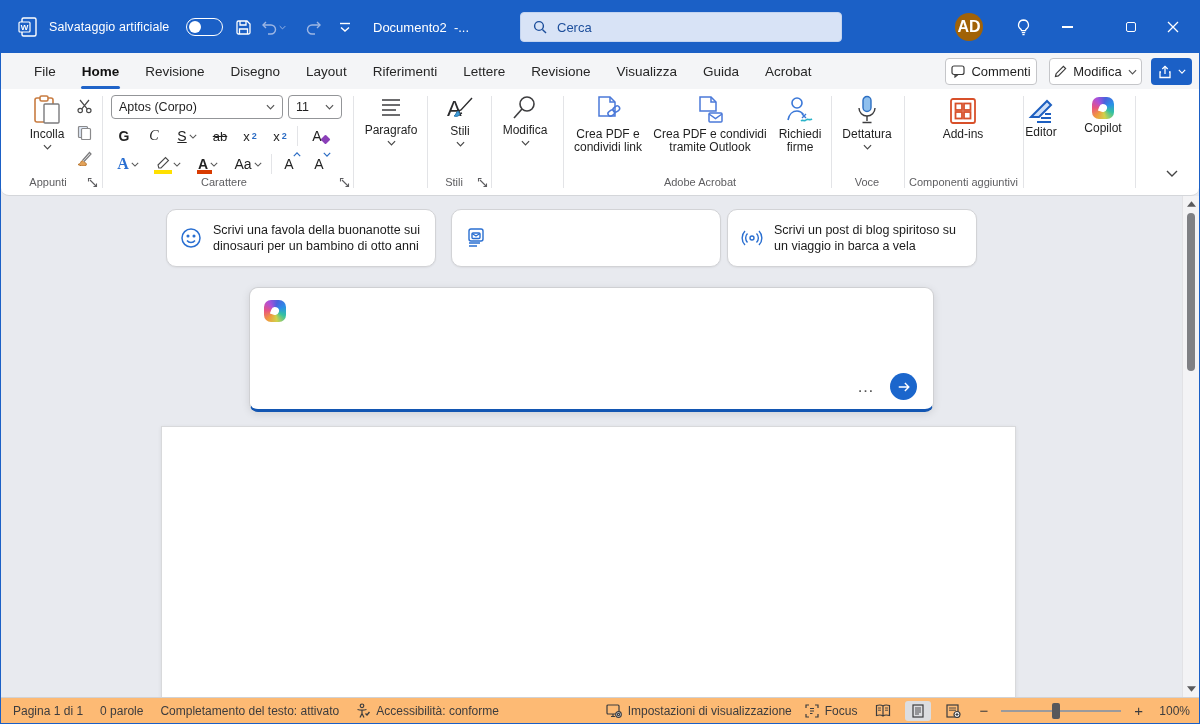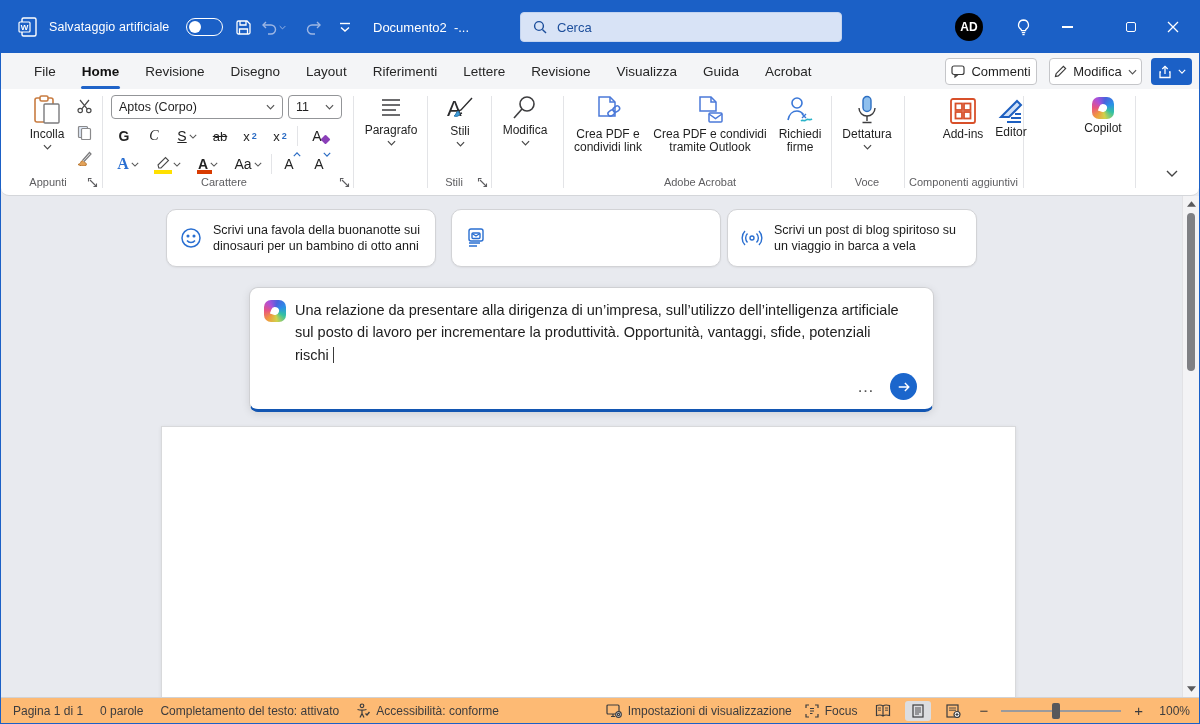--- a/index.html
+++ b/index.html
@@ -11,21 +11,21 @@
 .titlebar{position:absolute;top:0;left:0;right:0;height:52px;background:#1b60c6;color:#fff}
 .titlebar .abs{position:absolute}
 .word-logo{left:16px;top:15px;width:22px;height:22px}
 .autosave-label{left:48px;top:19px;font-size:12.5px;letter-spacing:.1px}
 .toggle{left:185px;top:17px;width:37px;height:18px;border:1px solid #fff;border-radius:10px;cursor:pointer}
 .toggle .knob{position:absolute;left:2px;top:2px;width:12px;height:12px;border-radius:50%;background:#fff}
 .tb-ic{display:flex;align-items:center;justify-content:center;width:28px;height:28px;top:12px;border-radius:4px;cursor:pointer}
 .tb-ic.dim{color:#9db6e4}
 .doc-title{left:372px;top:19px;font-size:13px;white-space:pre}
 .searchbox{left:519px;top:11px;width:322px;height:30px;background:#d8e3f6;border:1px solid #c3d4f0;border-radius:4px;display:flex;align-items:center;gap:10px;padding:0 12px;color:#1c4e9b;font-size:13px;cursor:text}
-.avatar{left:954px;top:12px;width:28px;height:28px;border-radius:50%;background:#000000;color:#fff;font-size:12px;font-weight:bold;display:flex;align-items:center;justify-content:center;cursor:pointer}
+.avatar{left:954px;top:12px;width:28px;height:28px;border-radius:50%;background:#a16207;color:#fff;font-size:16px;font-weight:bold;display:flex;align-items:center;justify-content:center;cursor:pointer}
 .bulb{left:1008px}
 .win-min{left:1052px}.win-max{left:1116px}.win-close{left:1158px}
 .win-min .bar{width:11px;height:1.4px;background:#fff}
 .win-max .box{width:10px;height:10px;border:1.4px solid #fff;border-radius:2px}
 
 
 .tabrow{position:absolute;top:52px;left:0;right:0;height:36px;background:#f4f5f7}
 .tabs{position:absolute;left:20px;top:0;height:36px;display:flex;align-items:stretch}
 .tab{position:relative;display:flex;align-items:center;padding:0 13px;font-size:13.5px;color:#262626;cursor:pointer}
 .tab.active{font-weight:bold;color:#111}
@@ -461,21 +461,21 @@
             <rect x="15" y="6.5" width="6.5" height="6.5"></rect>
             <rect x="6.5" y="15" width="6.5" height="6.5"></rect>
             <rect x="15" y="15" width="6.5" height="6.5"></rect>
           </svg>
         </span>
       <span class="cap">Add-ins</span>
     </div>
     <span class="grplabel" style="left:900px;width:125px">Componenti aggiuntivi</span>
     <div class="rsep" style="left:1022px"></div>
 
-    <div class="bigbtn" style="left:986px;width:48px;top:8px">
+    <div class="bigbtn" style="left:1016px;width:48px;top:8px">
       <span>
           <svg width="28" height="26" viewBox="0 0 28 26" fill="none" stroke="#1d5fc0" stroke-width="2">
             <path d="M4 20 20 4l4 4L12 20z" fill="#cfe0f8"></path>
             <path d="M10 25h14M14 21h10M18 17h6"></path>
           </svg>
         </span>
       <span class="cap">Editor</span>
     </div>
     <div class="bigbtn" style="left:1078px;width:48px;top:8px">
       <span class="copilot-logo"></span>
@@ -518,21 +518,20 @@
             <circle cx="11" cy="11" r="2"></circle>
             <path d="M6.5 15.5a6.4 6.4 0 0 1 0-9M15.5 6.5a6.4 6.4 0 0 1 0 9"></path>
             <path d="M4 18a10 10 0 0 1 0-14M18 4a10 10 0 0 1 0 14"></path>
           </svg>
         </span>
       <span class="txt">Scrivi un post di blog spiritoso su un viaggio in barca a vela</span>
     </div>
 
     <div class="promptbox">
       <span class="copilot-logo"></span>
-      <div class="prompt-text"><span>Una relazione da presentare alla dirigenza di un’impresa, sull’utilizzo dell’intelligenza artificiale sul posto di lavoro per incrementare la produttività. Opportunità, vantaggi, sfide, potenziali rischi</span><span class="caret"></span></div>
       <div class="prompt-actions">
         <span class="more-dots">…</span>
         <span class="send-btn">
             <svg width="14" height="14" viewBox="0 0 16 16" fill="none" stroke="#fff" stroke-width="1.6">
               <path d="M2 8h11M9 3.5 13.5 8 9 12.5"></path>
             </svg>
           </span>
       </div>
     </div>
 

